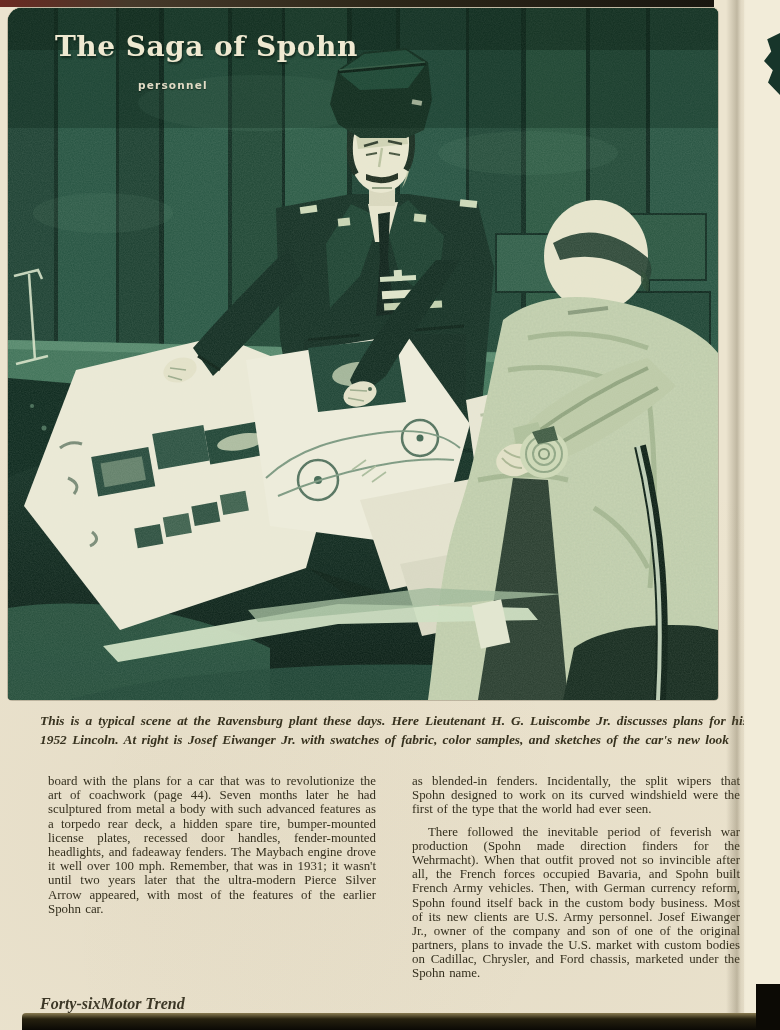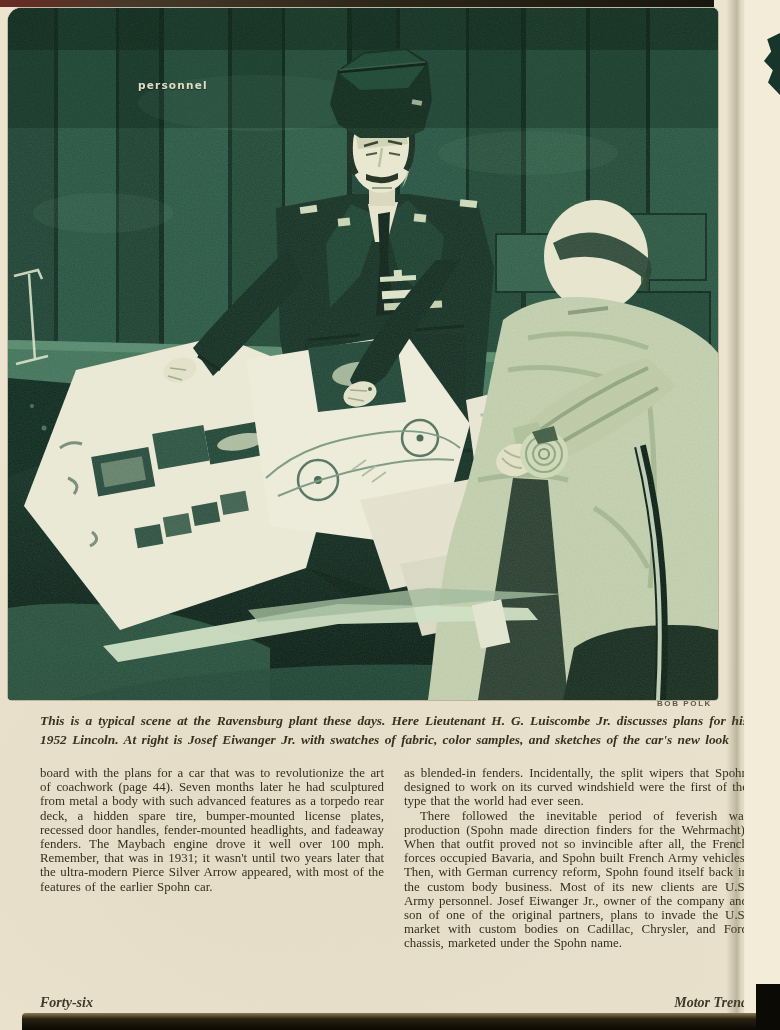--- a/index.html
+++ b/index.html
@@ -28,24 +28,24 @@
   .headline{position:absolute;left:55px;top:30px;font-family:"DejaVu Serif",serif;font-weight:bold;
      font-size:28px;letter-spacing:.5px;color:#efe9d1;text-shadow:1px 2px 2px rgba(8,25,16,.65);}
   .continued{position:absolute;left:138px;top:79px;font-family:"DejaVu Sans",sans-serif;font-weight:bold;
      font-size:10.5px;letter-spacing:1.2px;color:#e2dcc6;text-shadow:0 1px 1px rgba(8,25,16,.6);}
   .credit{position:absolute;left:8px;top:699px;width:704px;text-align:right;
      font-family:"Liberation Sans",sans-serif;font-weight:bold;font-size:8px;letter-spacing:1.6px;color:#5f594a;}
   .caption{position:absolute;left:40px;top:711px;width:708px;font-style:italic;font-weight:bold;
      font-size:13.4px;line-height:1.42;color:#37321f;text-align:justify;word-spacing:2px;}
   .columns{position:absolute;left:40px;top:766px;width:708px;display:flex;gap:20px;}
   .col{flex:1;font-size:12.9px;line-height:1.1;color:#35301f;text-align:justify;word-spacing:1px;}
-  .col p{margin:0;}
+  .col p{margin:8px;}
   .col p.indent{text-indent:16px;}
-  .footer{position:absolute;left:40px;top:995px;width:708px;display:flex;justify-content:space-between;
-     font-style:italic;font-weight:bold;font-size:14px;color:#3d3827;}
+  .footer{position:absolute;left:40px;top:995px;width:708px;display:flex;justify-content:flex-start;
+     font-style:italic;font-weight:bold;font-size:16px;color:#3d3827;}
 </style>
 </head>
 <body>
 
 <div class="page">
 
   <div class="photo">
     <svg width="710" height="692" viewBox="0 0 710 692" xmlns="http://www.w3.org/2000/svg">
       <defs>
         <filter id="tweed" x="-5%" y="-5%" width="110%" height="110%">
@@ -276,23 +276,23 @@
         <rect x="468" y="594" width="30" height="44" fill="#e2e6cf" transform="rotate(-12 483 616)"></rect>
         <path d="M632,438 C652,520 657,600 652,692" stroke="#0a1d13" stroke-width="12" fill="none"></path>
         <path d="M630,438 C650,520 655,600 650,692" stroke="#cfe0c6" stroke-width="4" fill="none" opacity="0.9"></path>
       </g>
 
       <rect x="0" y="0" width="710" height="692" filter="url(#grain)"></rect>
       <rect x="0" y="0" width="710" height="120" fill="#051a10" opacity="0.25"></rect>
     </svg>
   </div>
 
+  <div class="headline">The Saga of Spohn</div>
   <div class="continued">personnel</div>
 
-  <div class="credit">BOB POLK</div>
   <div class="caption">This is a typical scene at the Ravensburg plant these days. Here Lieutenant H. G. Luiscombe Jr. discusses plans for his 1952 Lincoln. At right is Josef Eiwanger Jr. with swatches of fabric, color samples, and sketches of the car's new look</div>
 
   <div class="columns">
     <div class="col">
       <p>board with the plans for a car that was to revolutionize the art of coachwork (page 44). Seven months later he had sculptured from metal a body with such advanced features as a torpedo rear deck, a hidden spare tire, bumper-mounted license plates, recessed door handles, fender-mounted headlights, and fadeaway fenders. The Maybach engine drove it well over 100 mph. Remember, that was in 1931; it wasn't until two years later that the ultra-modern Pierce Silver Arrow appeared, with most of the features of the earlier Spohn car.</p>
     </div>
     <div class="col">
       <p>as blended-in fenders.  Incidentally, the split wipers that Spohn designed to work on its curved windshield were the first of the type that the world had ever seen.</p>
       <p class="indent">There followed the inevitable period of feverish war production (Spohn made direction finders for the Wehrmacht). When that outfit proved not so invincible after all, the French forces occupied Bavaria, and Spohn built French Army vehicles. Then, with German currency reform, Spohn found itself back in the custom body business. Most of its new clients are U.S. Army personnel.  Josef Eiwanger Jr., owner of the company and son of one of the original partners, plans to invade the U.S. market with custom bodies on Cadillac, Chrysler, and Ford chassis, marketed under the Spohn name.</p>
     </div>

